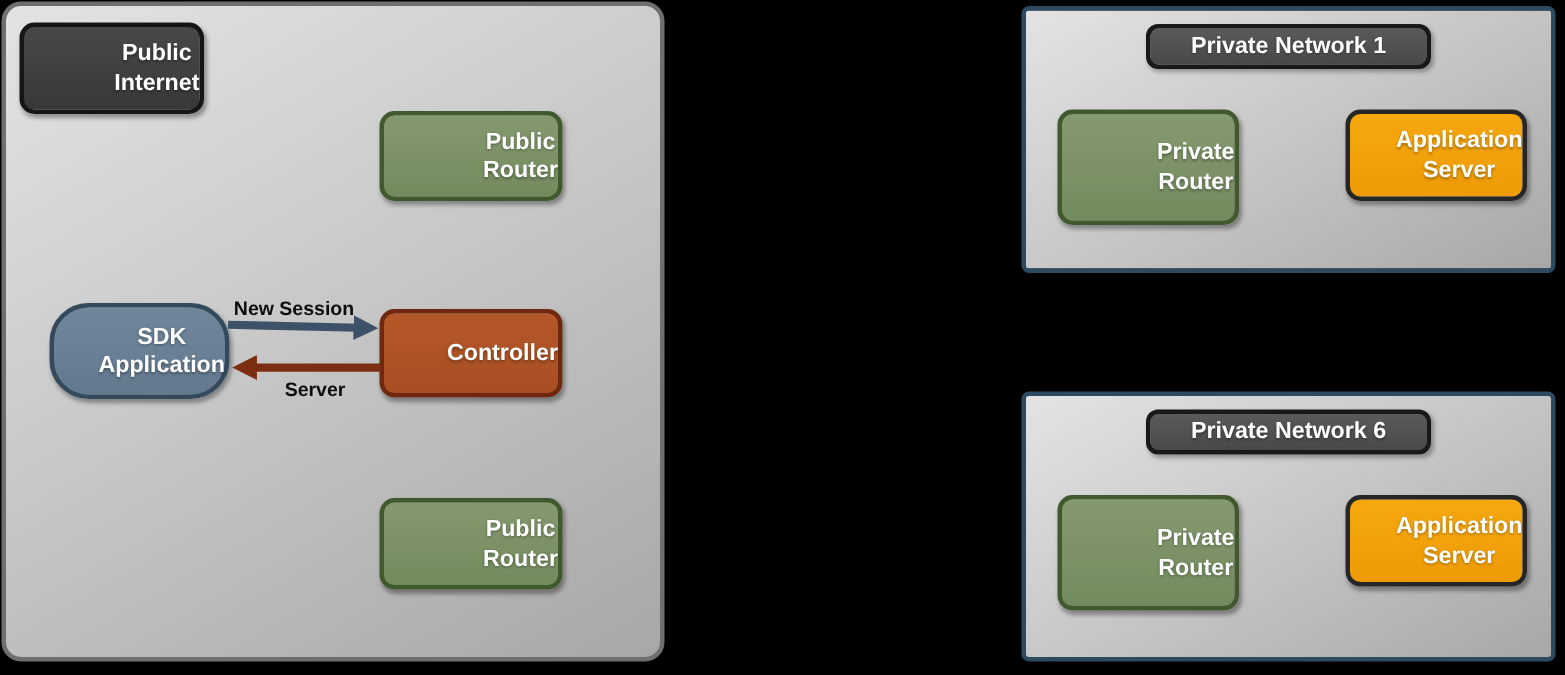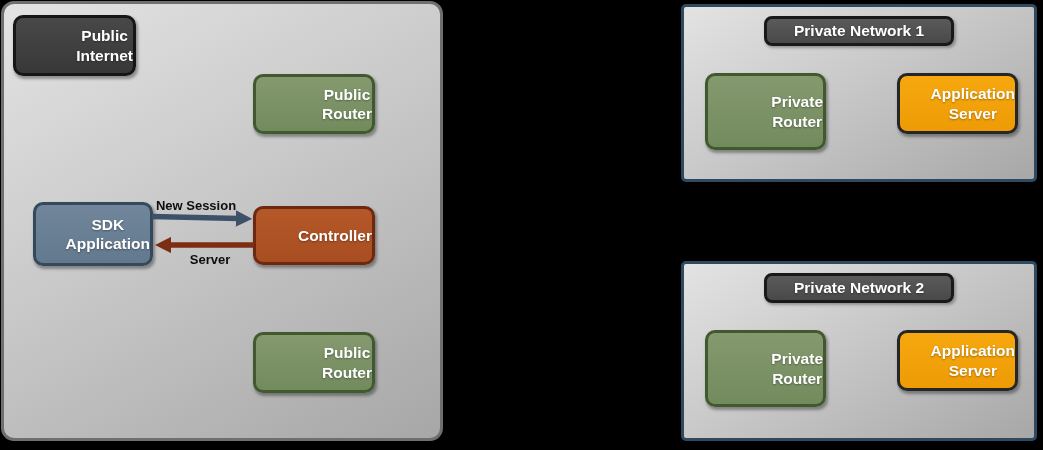--- a/index.html
+++ b/index.html
@@ -22,21 +22,21 @@
   .node span{white-space:pre-line;}
   .node-dark  {background:linear-gradient(180deg,#484848,#383838);border:3px solid #161616;}
   .node-green {background:linear-gradient(180deg,#85996f,#728b5d);border:3px solid #40592e;}
   .node-blue  {background:linear-gradient(180deg,#71869b,#62798e);border:3px solid #34495c;}
   .node-rust  {background:linear-gradient(180deg,#b55829,#a74e22);border:3px solid #6e2810;}
   .node-orange{background:linear-gradient(180deg,#f6a80e,#ee9b06);border:3px solid #262626;}
 
   
   #node-public-internet     {left:9px;  top:11px; width:123px;height:61px;}
   #node-public-router-top   {left:249px;top:70px; width:122px;height:60px;}
-  #node-sdk-application     {left:29px; top:198px;width:120px;height:64px;}
+  #node-sdk-application     {left:29px; top:198px;width:120px;height:64px;border-radius:26px;}
   #node-controller          {left:249px;top:202px;width:122px;height:59px;}
   #node-public-router-bottom{left:249px;top:328px;width:122px;height:61px;}
 
   
   .pn-badge{position:absolute;left:50%;transform:translateX(-50%);top:9px;
         min-width:190px;height:30px;box-sizing:border-box;display:flex;
         align-items:center;justify-content:center;padding:12px 14px;
         background:linear-gradient(180deg,#5a5a5a,#494949);
         border:3px solid #191919;border-radius:8px;color:#fff;font-weight:bold;
         font-size:15.5px;box-shadow:1.5px 2px 3px rgba(0,0,0,0.3);
@@ -105,21 +105,21 @@
       <span>Private
 Router</span>
     </div>
     <div class="node node-orange pn-server">
       <span>Application
 Server</span>
     </div>
   </div>
 
   <div class="zone zone-private" id="pn2">
-    <div class="pn-badge">Private Network 2</div>
+    <div class="pn-badge">Private Network 6</div>
     <div class="node node-green pn-router">
       <span>Private
 Router</span>
     </div>
     <div class="node node-orange pn-server">
       <span>Application
 Server</span>
     </div>
   </div>
 

